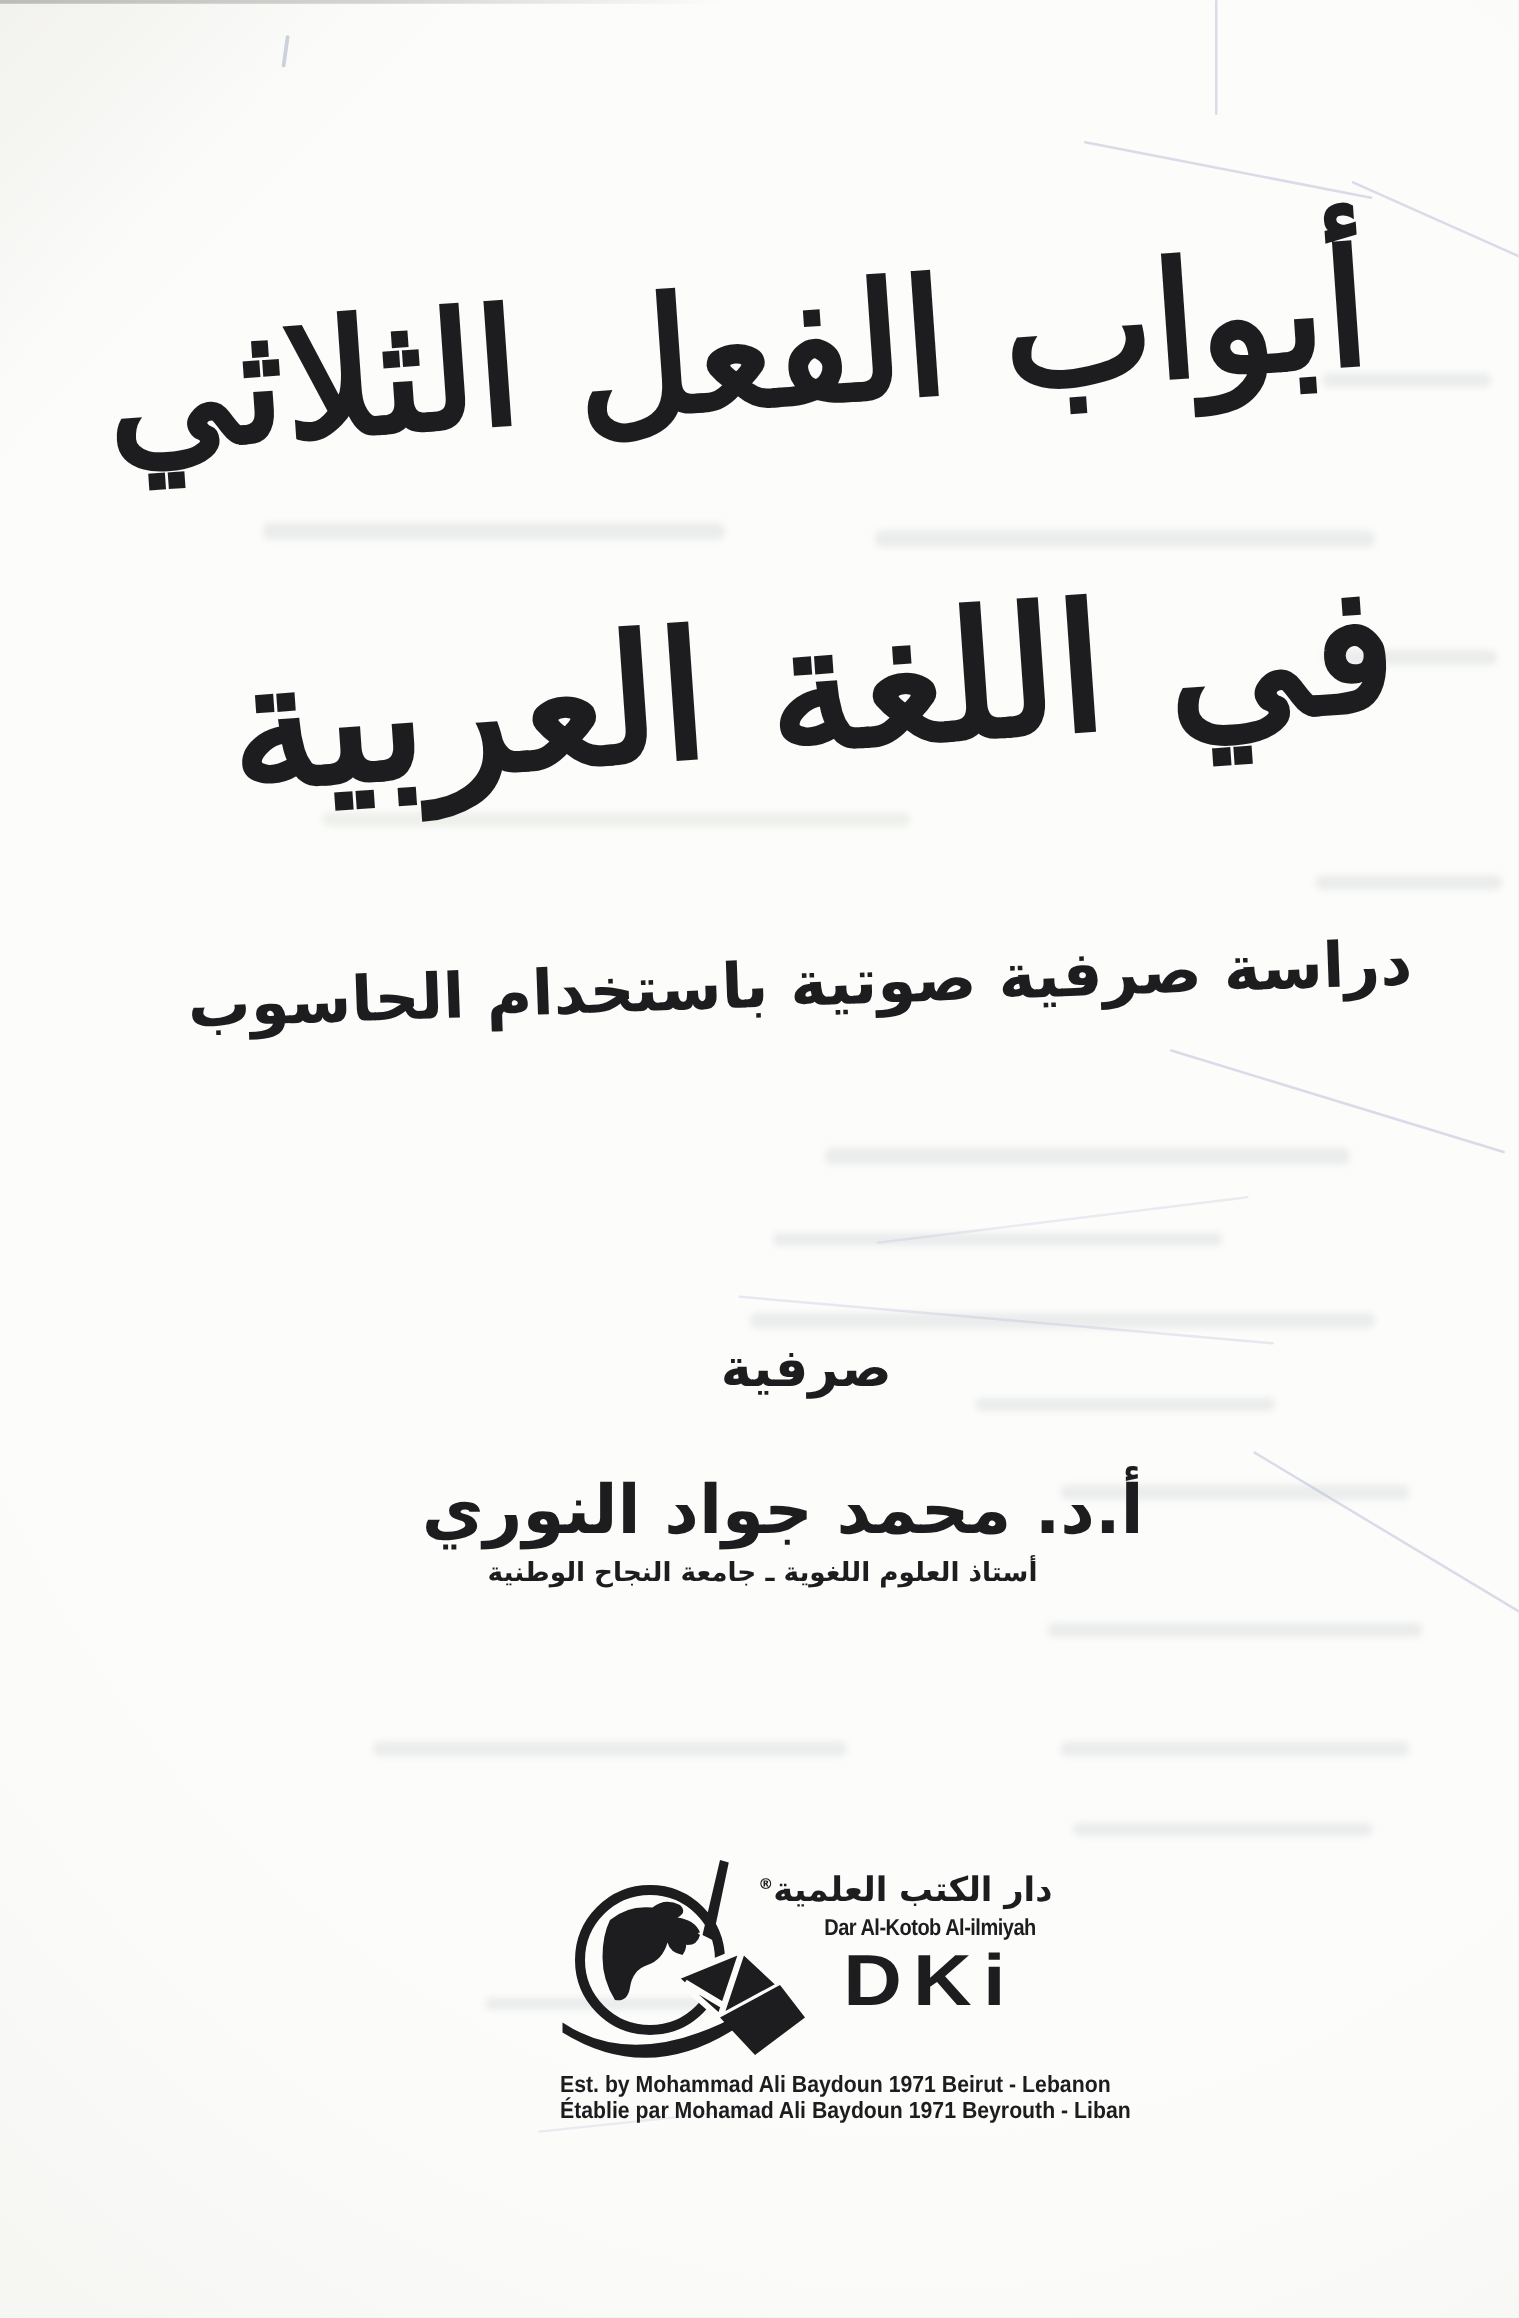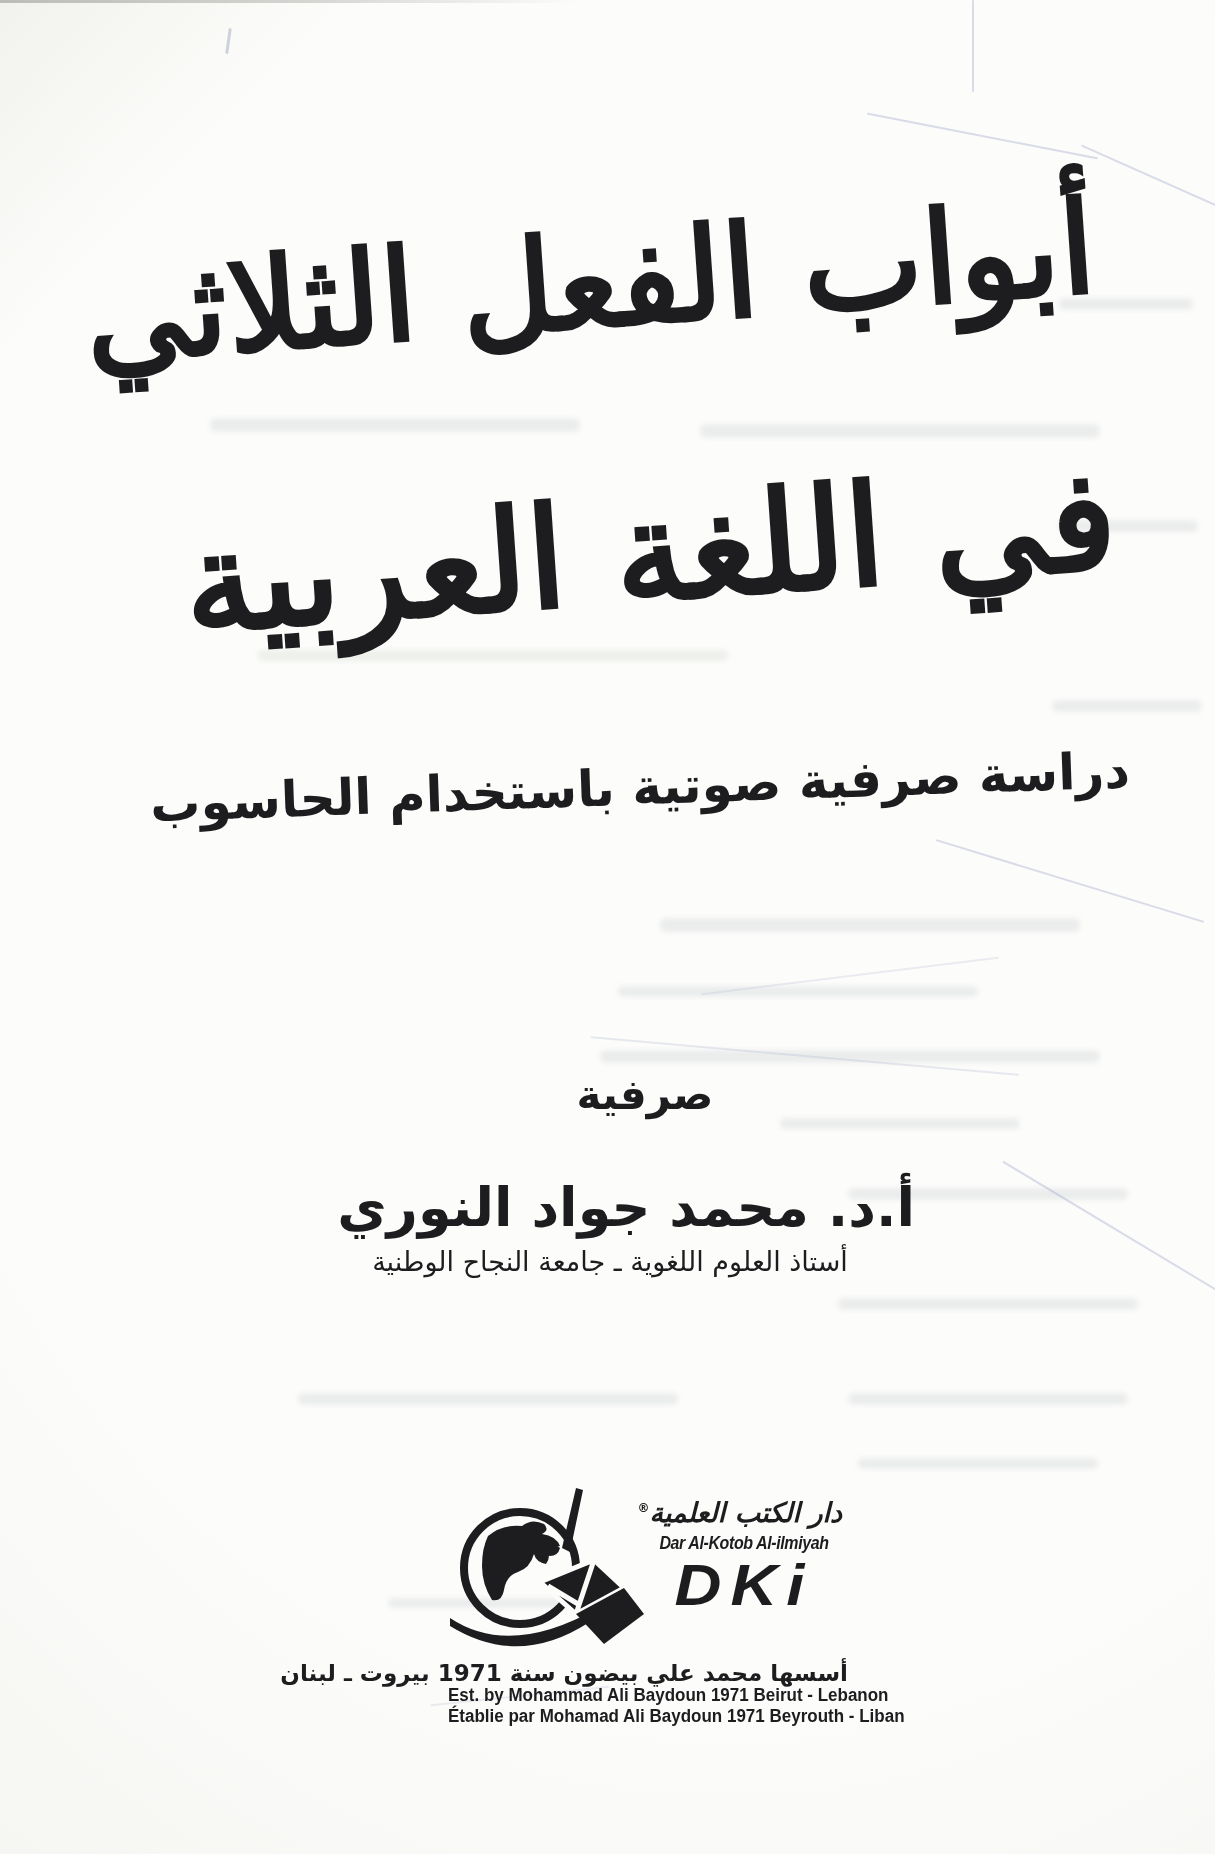--- a/index.html
+++ b/index.html
@@ -98,30 +98,30 @@
   }
   .author {
     position: absolute; left: 300px; width: 615px; top: 1176px;
     text-align: right;
     font-size: 54px; font-weight: bold;
     white-space: nowrap;
   }
   .affiliation {
     position: absolute; left: 310px; width: 600px; top: 1246px;
     text-align: center;
-    font-size: 27px; font-weight: normal;
+    font-size: 21px; font-weight: bold;
     white-space: nowrap;
   }
   
   .publisher-block {
     position: absolute; left: 448px; top: 1486px; width: 400px;
   }
   .logo-row { display: flex; align-items: flex-start; }
   .globe-wrap { width: 198px; height: 172px; flex: none; }
-  .pub-col { width: 196px; flex: none; text-align: center; padding-top: 12px; font-style: italic; }
+  .pub-col { width: 196px; flex: none; text-align: center; padding-top: 12px; }
   .pub-name-ar {
     font-size: 27px; font-weight: bold; line-height: 1.1;
     white-space: nowrap;
   }
   .pub-name-ar sup { font-size: 12px; vertical-align: super; }
   .pub-name-en {
     font-size: 16px; font-weight: bold; letter-spacing: -0.4px;
     margin-top: 6px; white-space: nowrap;
     font-family: "Liberation Sans", sans-serif;
     transform: scaleY(1.15);
@@ -206,18 +206,17 @@
             <path d="M128,128 L176,102 L196,128 L156,158 Z"></path>
           </g>
         </svg>
       </div>
       <div class="pub-col">
         <div class="pub-name-ar rtl" dir="rtl"><span>دار الكتب العلمية</span><sup>®</sup></div>
         <div class="pub-name-en">Dar Al-Kotob Al-ilmiyah</div>
         <div class="pub-abbr">DKi</div>
       </div>
     </div>
-    <div class="pub-est-ar rtl" dir="rtl">أسسها محمد علي بيضون سنة 1971 بيروت ـ لبنان</div>
     <div class="pub-est-en">Est. by Mohammad Ali Baydoun 1971 Beirut - Lebanon</div>
     <div class="pub-est-fr">Établie par Mohamad Ali Baydoun 1971 Beyrouth - Liban</div>
   </div>
 
 </div>
 
 </body></html>

